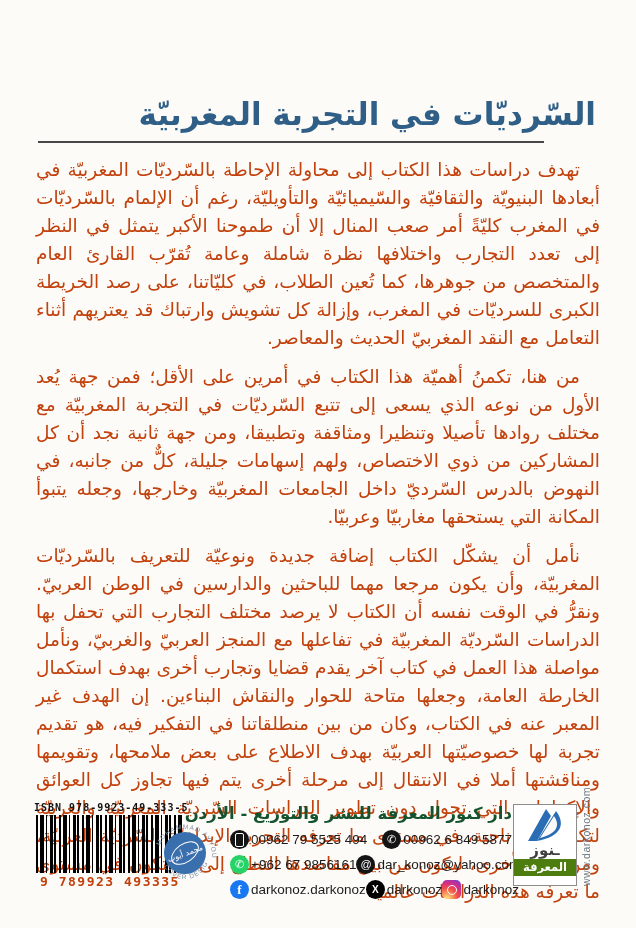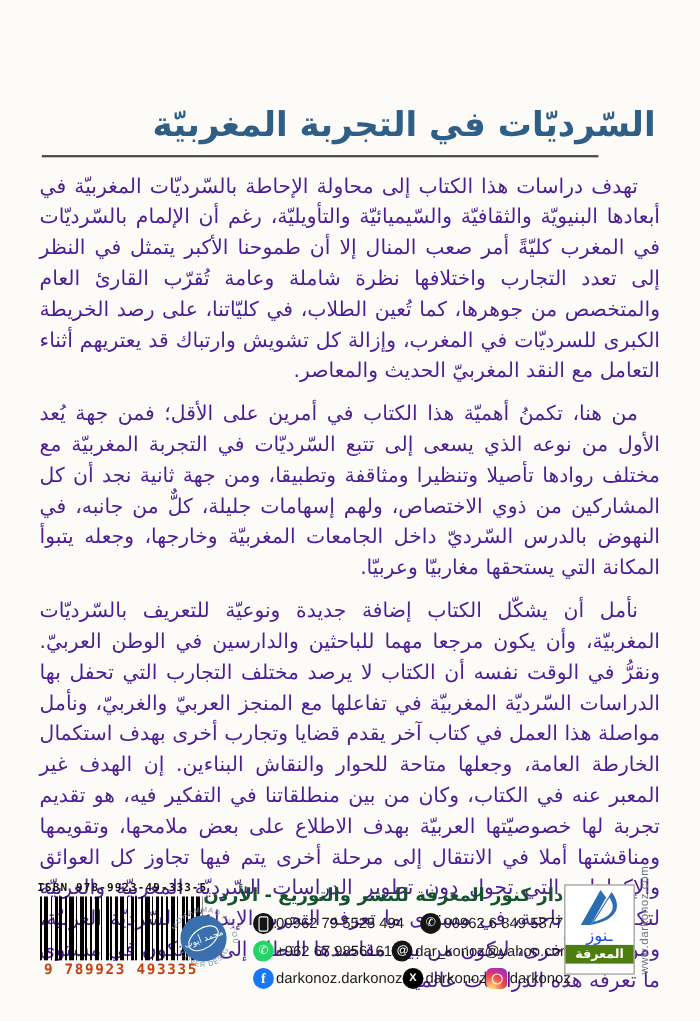--- a/index.html
+++ b/index.html
@@ -20,21 +20,21 @@
     margin-top:12px;
   }
   .title-rule{
     position:absolute;top:141px;left:38px;width:506px;height:2px;
     background:#474747;
   }
   
   .body-text{
     position:absolute;top:156px;left:36px;right:36px;
     direction:rtl;text-align:justify;
-    font-size:18.5px;line-height:28px;color:#4c1d95;
+    font-size:18.5px;line-height:28px;color:#c2410c;
   }
   .body-text p{margin:0 0 11px 0;text-indent:20px;}
   
   .footer{position:absolute;left:0;top:798px;width:636px;height:122px;}
   
   .barcode-block{position:absolute;left:34px;top:4px;width:152px;text-align:center;}
   .isbn-label{
     font-family:"DejaVu Sans Mono", monospace;
     font-size:10px;font-weight:bold;color:#111;letter-spacing:1px;white-space:nowrap;
   }
@@ -86,21 +86,21 @@
   .mobile-glyph{width:7px;height:12px;border:1.2px solid #fff;border-radius:2px;}
   
   .logo-box{
     position:absolute;left:513px;top:6px;width:62px;height:80px;
     border:1.5px solid #8c8c8c;background:#fff;
     display:flex;flex-direction:column;align-items:stretch;
   }
   .logo-art{height:38px;display:flex;justify-content:center;}
   .logo-line1{
     direction:rtl;text-align:center;
-    color:#1d4ed8;font-weight:normal;font-size:15px;line-height:15px;
+    color:#404040;font-weight:bold;font-size:15px;line-height:15px;
   }
   .logo-line2{
     margin-top:1px;background:#4d7c0f;color:#fff;
     direction:rtl;text-align:center;
     font-weight:bold;font-size:11.5px;line-height:17px;
   }
   .website-vertical{
     position:absolute;left:580px;top:8px;height:80px;
     writing-mode:vertical-rl;transform:rotate(180deg);
     font-family:"Liberation Sans", sans-serif;

